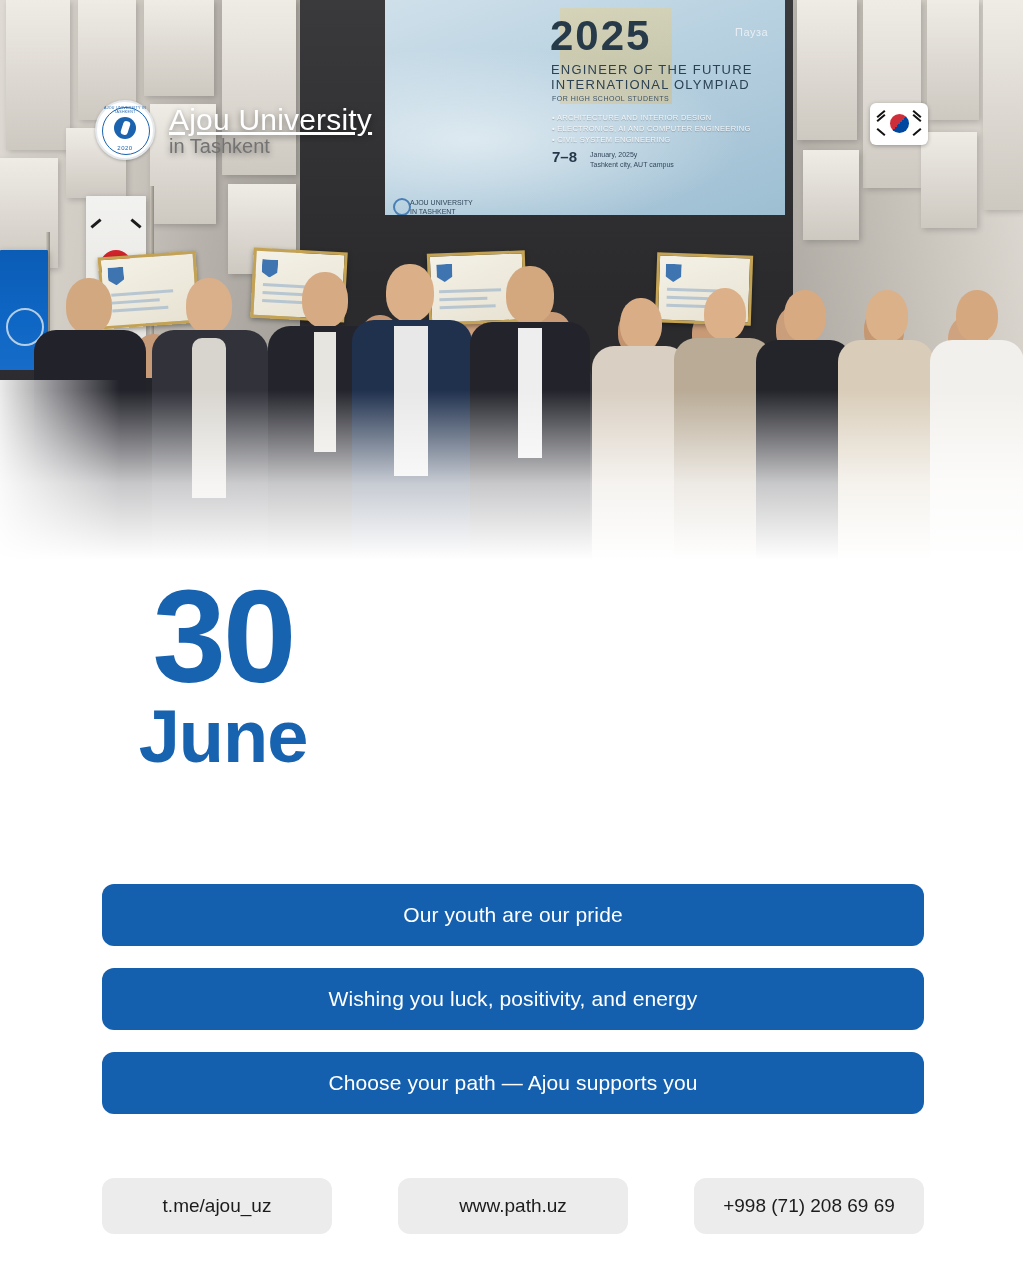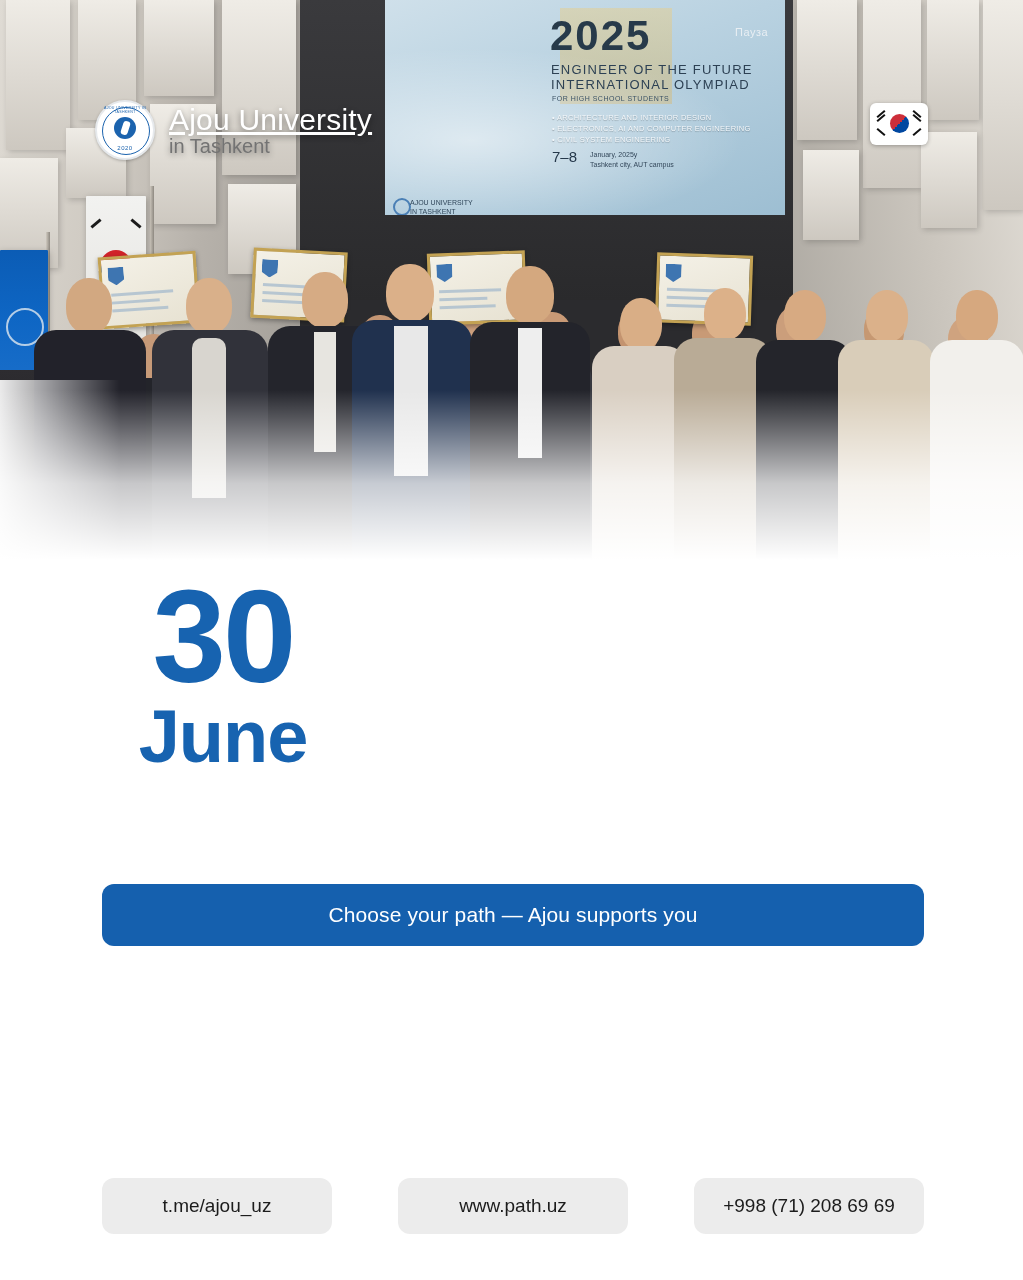--- a/index.html
+++ b/index.html
@@ -104,21 +104,21 @@
     font-size: 7.5px;
     color: #f3f7fa;
     line-height: 11px;
     letter-spacing: .3px;
     text-shadow: 0 1px 1px rgba(0,0,0,.25);
   }
   .screen-dates {
     position: absolute;
     left: 167px; top: 148px;
     font-size: 15px;
-    font-weight: normal;
+    font-weight: bold;
     color: #25384a;
   }
   .screen-place {
     position: absolute;
     left: 205px; top: 150px;
     font-size: 7px;
     color: #34485b;
     line-height: 10px;
   }
   .screen-badge {
@@ -643,20 +643,22 @@
   </div>
 
   <div class="headline">
     <div class="date-block">
       <div class="date-day">30</div>
       <div class="date-month">June</div>
     </div>
   </div>
 
   <div class="slogans">
+    <div class="slogan">Our youth are our pride</div>
+    <div class="slogan">Wishing you luck, positivity, and energy</div>
     <div class="slogan">Choose your path — Ajou supports you</div>
   </div>
 
   <div class="contacts">
     <div class="contact">t.me/ajou_uz</div>
     <div class="contact">www.path.uz</div>
     <div class="contact">+998 (71) 208 69 69</div>
   </div>
 
 </div>

